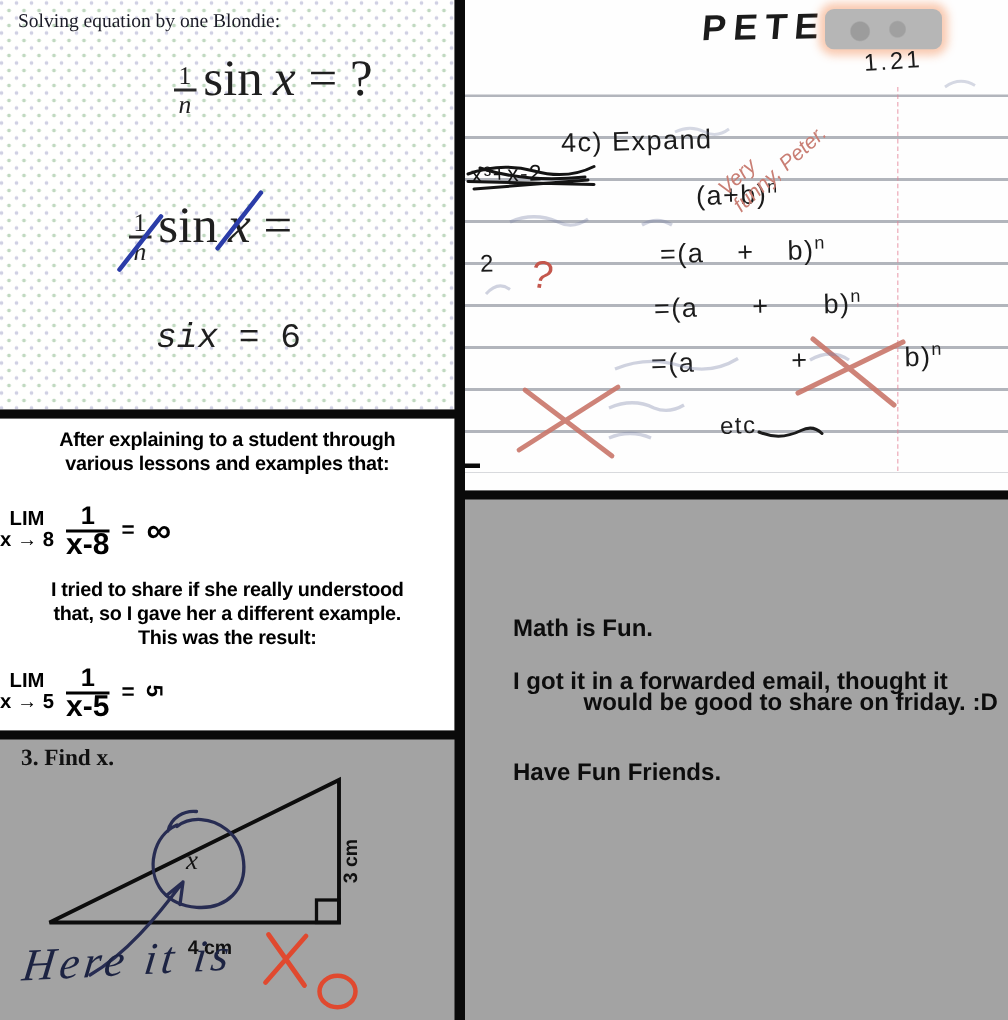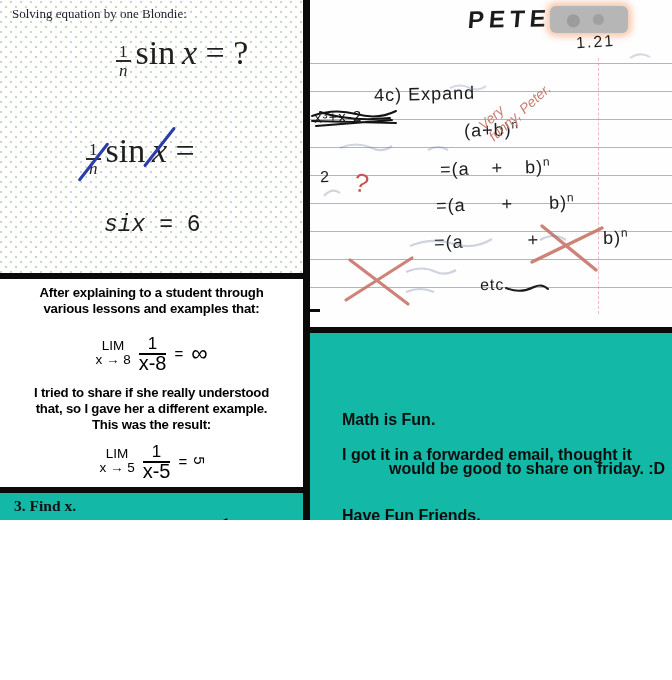--- a/index.html
+++ b/index.html
@@ -1,16 +1,16 @@
 <!DOCTYPE html>
 <html><head>
 <meta charset="utf-8">
 <style>
   html,body{margin:0;padding:0;background:#fff;}
-  #stage{position:relative;width:672px;height:520px;background:#14b8a6;overflow:hidden;
+  #stage{position:relative;width:672px;height:680px;background:#a3a3a3;overflow:hidden;
          font-family:"Liberation Sans",sans-serif;}
   .abs{position:absolute;}
 
   
   .vbar{left:303px;top:0;width:7px;height:680px;background:#0a0a0a;}
   .hbar1{left:0;top:273px;width:310px;height:6px;background:#0a0a0a;}
   .hbar2{left:0;top:487px;width:310px;height:6px;background:#0a0a0a;}
   .hbar3{left:310px;top:327px;width:362px;height:6px;background:#0a0a0a;}
 
   
@@ -31,21 +31,21 @@
   .eq3 .var{font-style:italic;}
   .slash{width:3px;border-radius:2px;background:#2b3da8;}
   .slash1{left:92px;top:138px;height:48px;transform:rotate(38deg);}
   .slash2{left:158px;top:122px;height:50px;transform:rotate(38deg);}
 
   
   .panel-limit{left:0;top:279px;width:303px;height:208px;background:#fff;color:#000;}
   .blk{width:100%;text-align:center;font-weight:bold;font-size:13.2px;line-height:16px;letter-spacing:-0.2px;}
   .intro{top:6px;}
   .middle{top:106px;}
-  .limrow{display:flex;justify-content:center;align-items:center;gap:8px;font-weight:normal;width:100%;}
+  .limrow{display:flex;justify-content:flex-start;align-items:center;gap:8px;font-weight:bold;width:100%;}
   .limrow1{top:56px;}
   .limrow2{top:164px;}
   .limblock{text-align:center;font-size:13.5px;line-height:14px;}
   .lfrac{display:inline-block;text-align:center;}
   .lfrac .n{display:block;font-size:17px;line-height:17px;border-bottom:2.5px solid #000;padding:0 8px 1px 8px;}
   .lfrac .d{display:block;font-size:20px;line-height:16px;}
   .leq{font-size:15px;}
   .inf{font-size:23px;line-height:20px;}
   .rot5{display:inline-block;transform:rotate(90deg);font-size:15px;}
 

